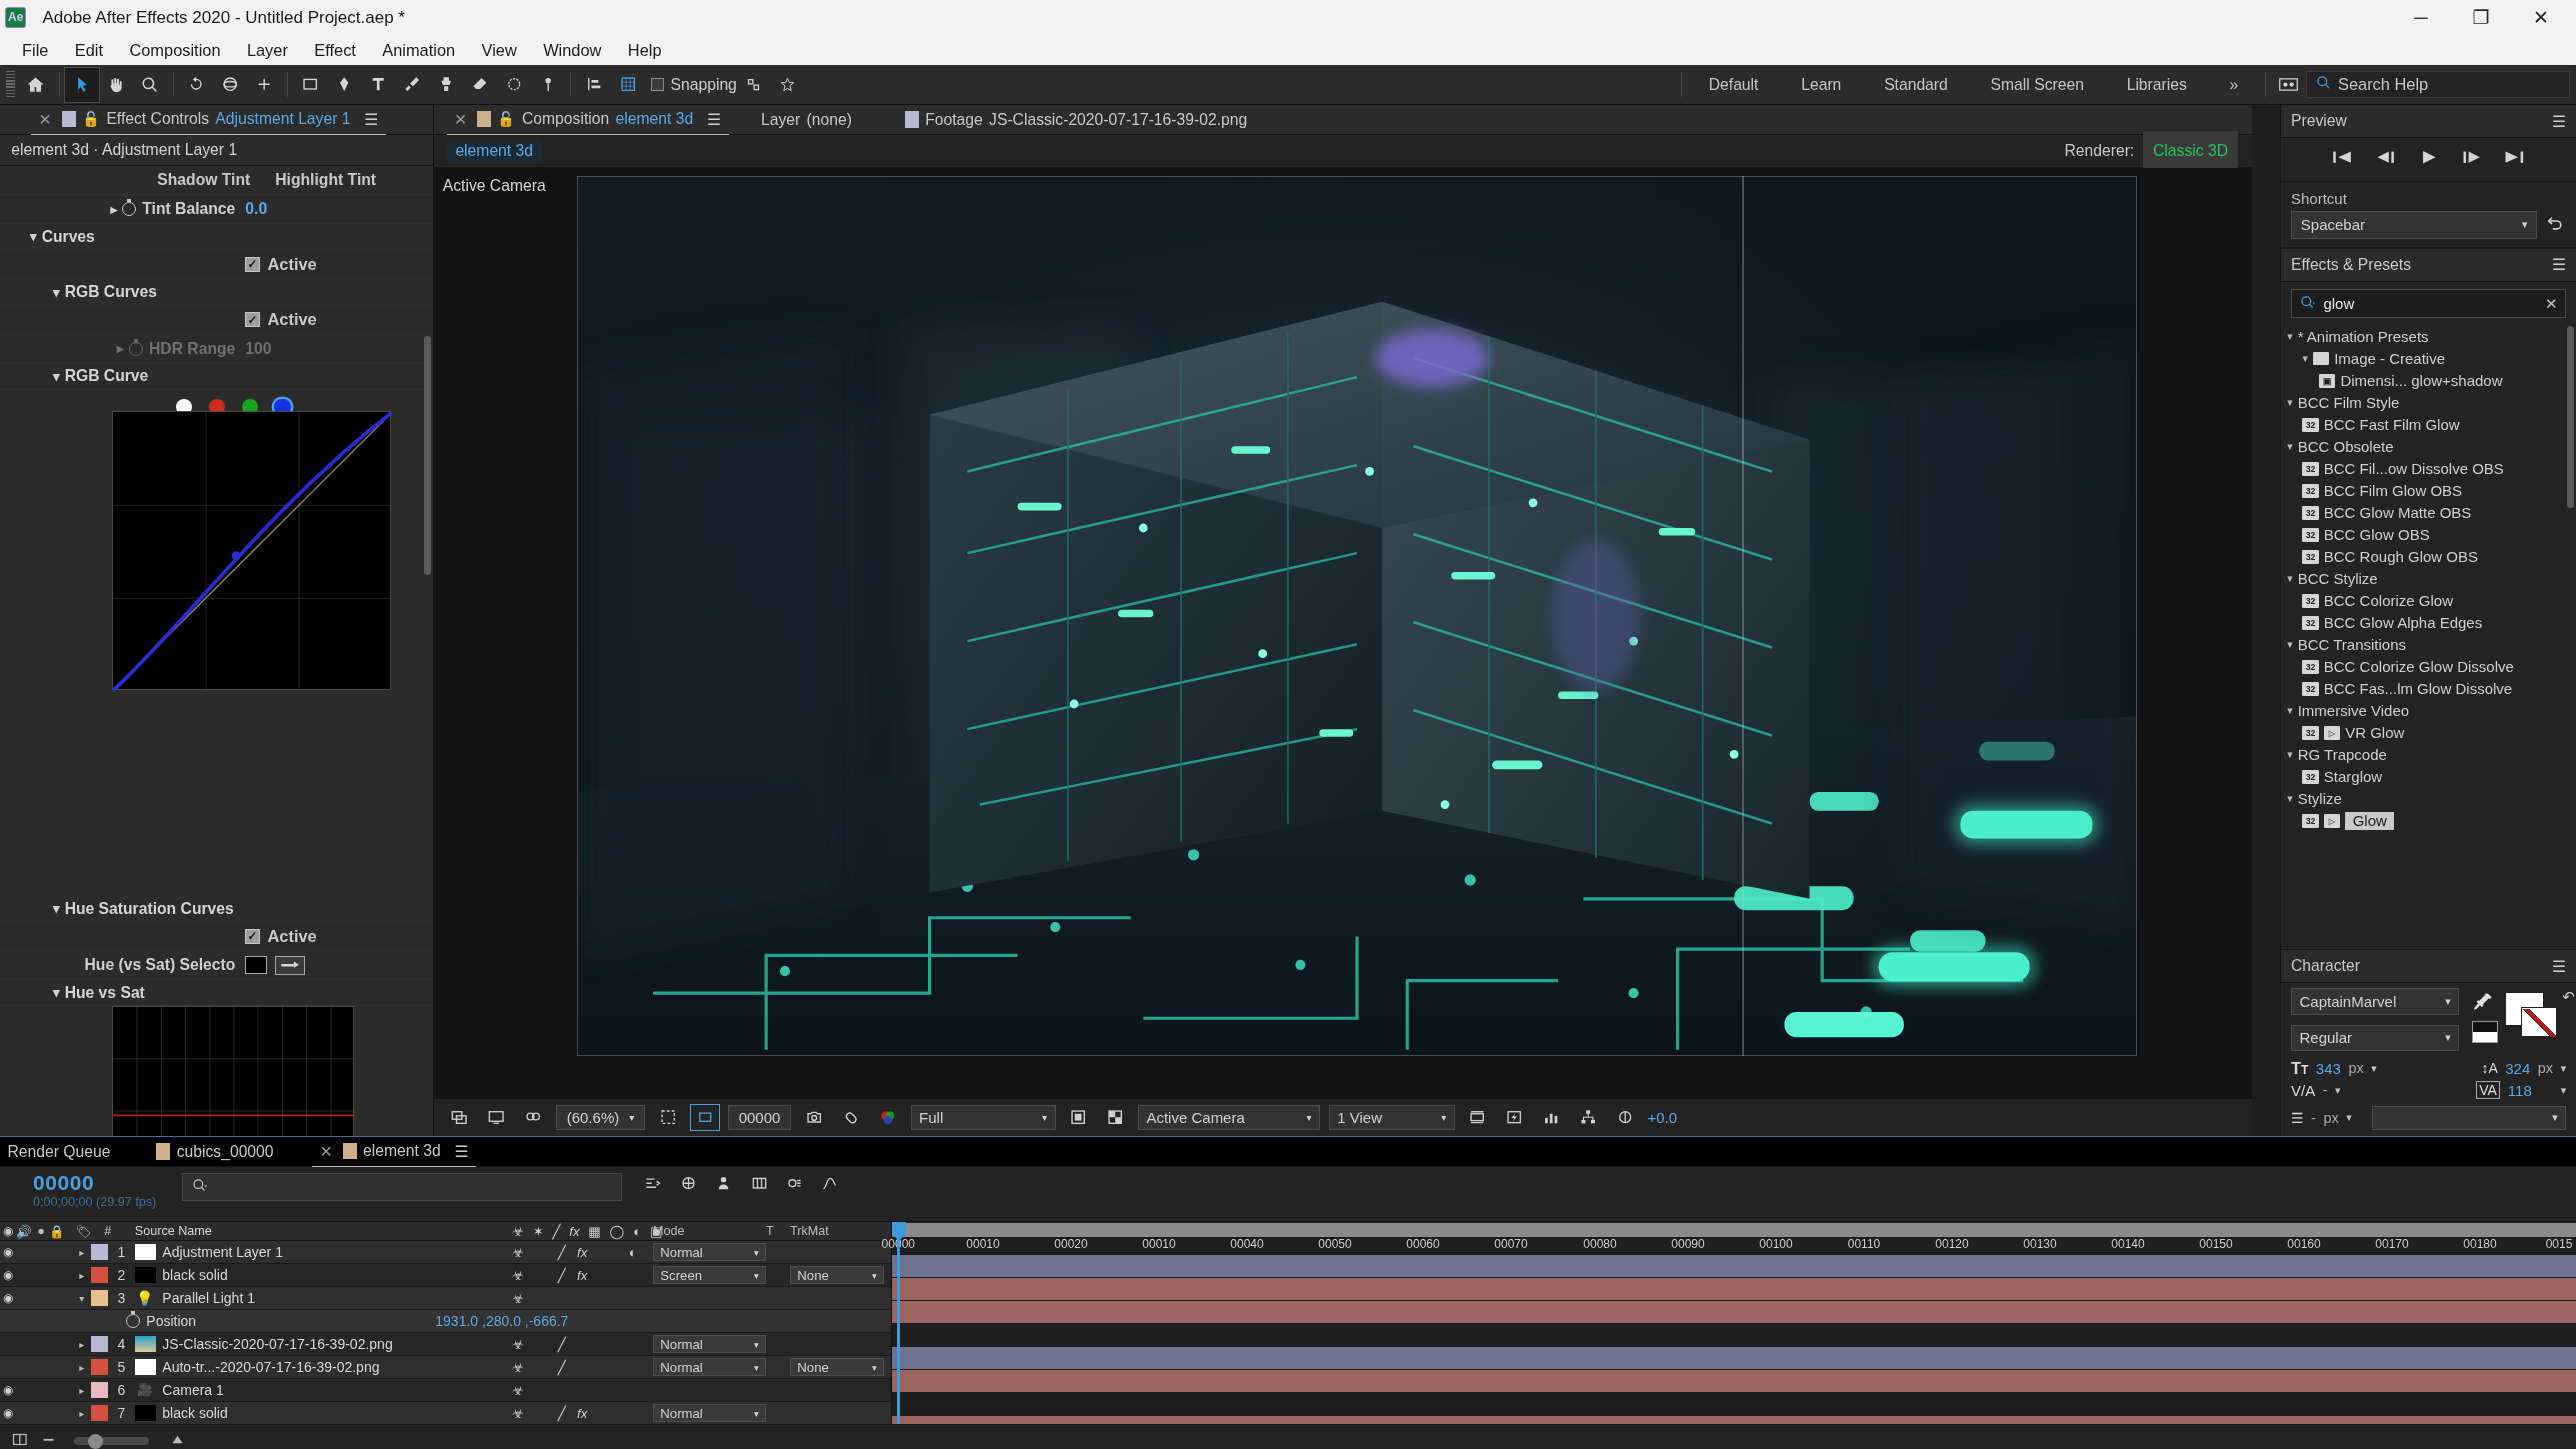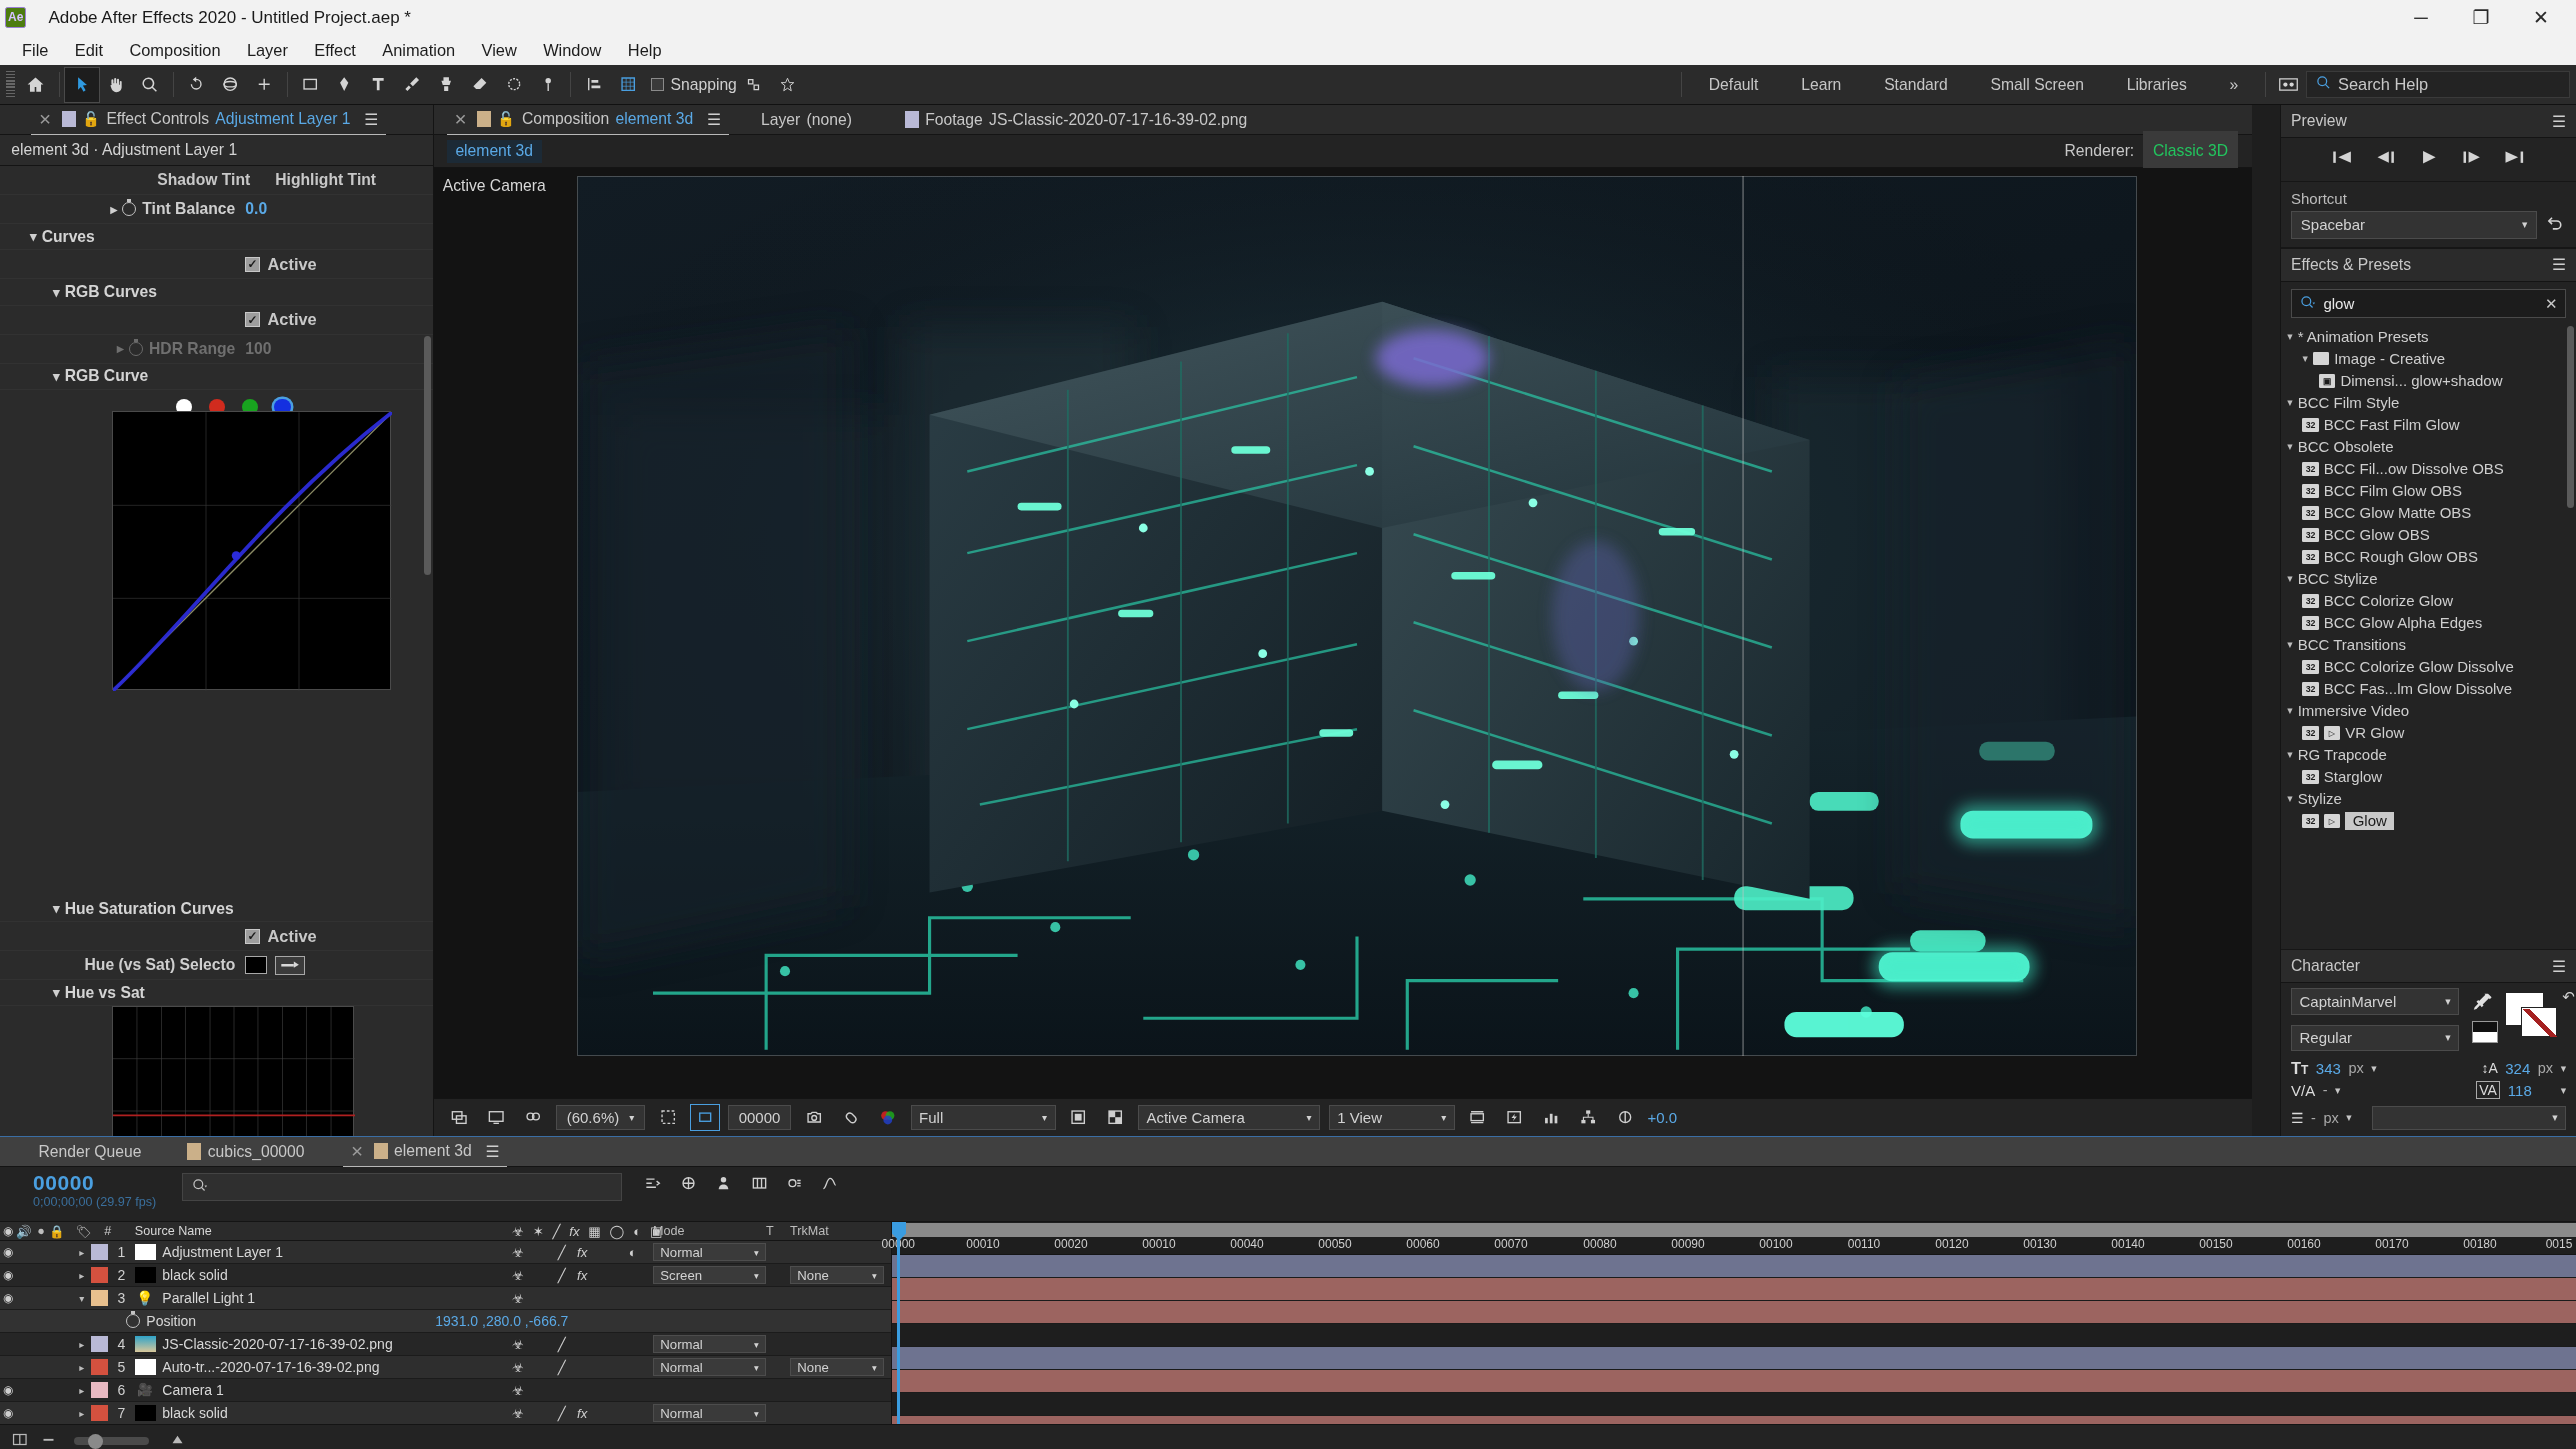--- a/index.html
+++ b/index.html
@@ -3,23 +3,23 @@
 <meta charset="utf-8">
 <style>
   * { box-sizing: border-box; margin:0; padding:0; }
   html,body { width:2576px; height:1449px; overflow:hidden; background:#1e1e1e;
     font-family:"Liberation Sans", sans-serif; color:#c8c8c8; }
   body { font-size:16.4px; }
 
   
   .titlebar { height:35px; background:#f2f2f2; color:#1a1a1a; display:flex;
     align-items:center; padding:0 5px; font-size:17px; }
-  .ae-logo { width:21.4px; height:21.4px; background:#4d7c0f; border:1.3px solid #9a7fd4;
+  .ae-logo { width:21.4px; height:21.4px; background:#15803d; border:1.3px solid #9a7fd4;
     border-radius:2.5px; color:#d6c3ff; font-size:12px; font-weight:bold;
-    display:flex; align-items:center; justify-content:center; margin-right:22px; }
+    display:flex; align-items:center; justify-content:center; margin-right:16px; }
   .titlebar .wintitle { flex:1; }
   .wbtn { width:60px; height:35px; display:flex; align-items:center; justify-content:center;
     font-size:19px; color:#2a2a2a; }
 
   
   .menubar { height:30px; background:#f2f2f2; color:#1c1c1c; display:flex;
     align-items:center; padding-left:8.8px; font-size:16.4px; }
   .menubar .mi { padding:0 13.2px; line-height:30px; }
 
   
@@ -150,22 +150,22 @@
     display:flex; align-items:center; padding:0 7.5px; font-size:15px; color:#d2d2d2; }
   .chsel .cv { margin-left:auto; }
   .chnum { color:#5aa9e6; font-size:15px; }
   .chunit { color:#a9a9a9; font-size:14.5px; }
   .cdown { color:#c6c6c6; font-size:10.7px; }
   .colswatch { position:relative; width:58px; height:45px; }
 
   
   .timeline { height:321px; background:#232323; border-top:1.9px solid #3a6ea5;
     display:flex; flex-direction:column; }
-  .tl-tabs { height:30px; background:#404040; display:flex; align-items:center;
-    padding-left:31px; font-size:15.7px; border-bottom:0.6px solid #141414;text-align:right; }
+  .tl-tabs { height:30px; background:#000000; display:flex; align-items:center;
+    font-size:15.7px; border-bottom:0.6px solid #141414;text-align:right; }
   .tl-top { height:55px; display:flex; align-items:flex-start; border-bottom:0.6px solid #141414;
     background:#232323; }
   .tc { width:182px; padding-left:33px; padding-top:3.8px; }
   .tc .big { color:#4a9fe0; font-size:21px; font-weight:bold; letter-spacing:0.6px;}
   .tc .small { color:#3a6f9c; font-size:12.6px; }
   .tl-search { width:440px; height:28px; margin-top:6.3px; background:#2f2f2f;
     border:0.6px solid #444; display:flex; align-items:center; padding:0 8.8px; gap:7.5px; }
   .tl-tools { display:flex; align-items:center; gap:16.4px; margin-left:21.4px; margin-top:7.5px; color:#cfcfcf; }
   .tl-body { flex:1; display:flex; overflow:hidden; }
   .layers { width:892px; border-right:1.3px solid #141414; }

